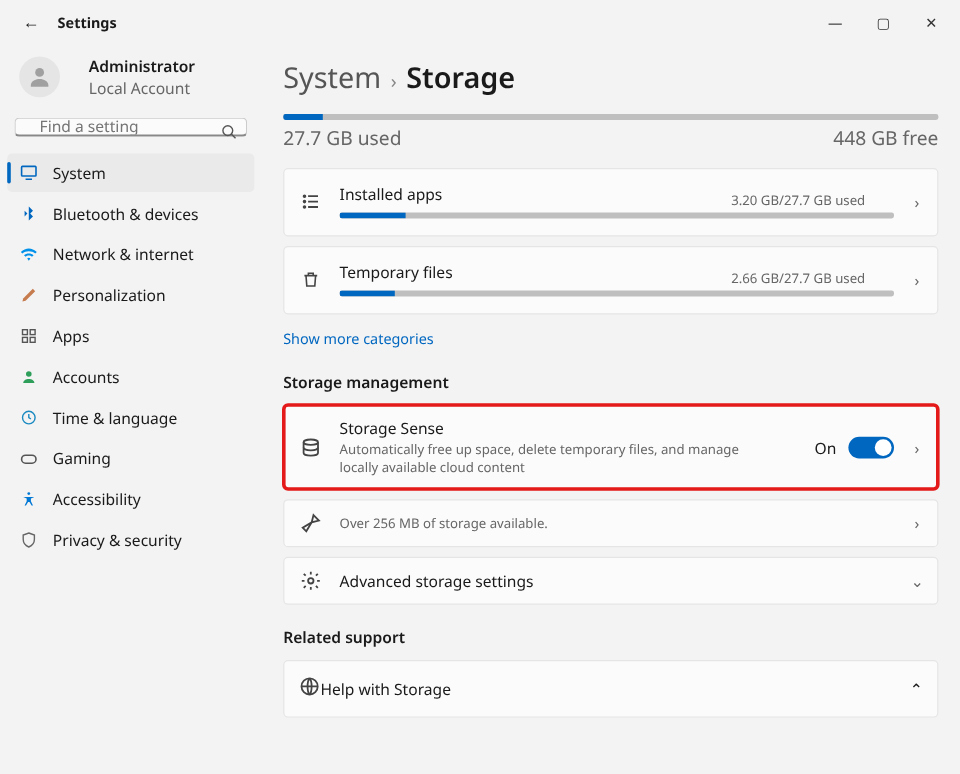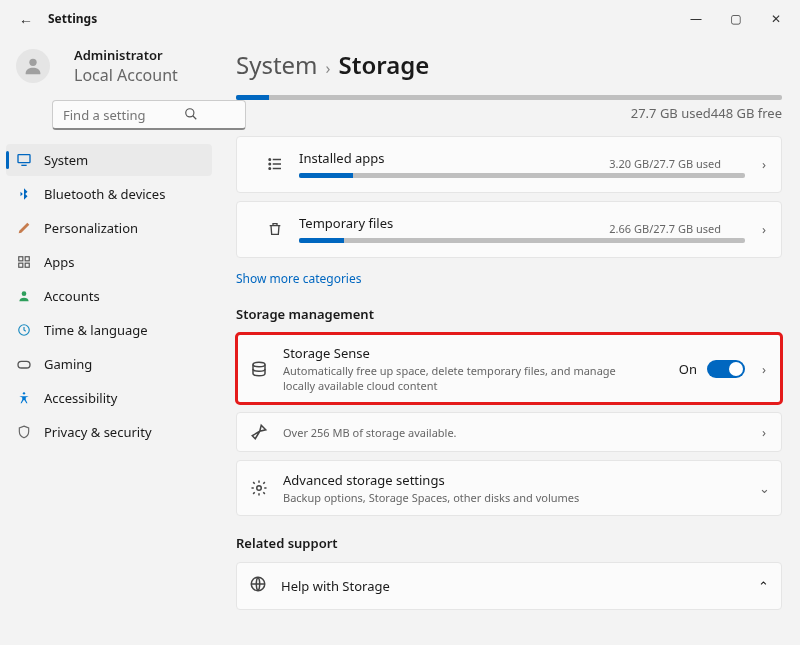--- a/index.html
+++ b/index.html
@@ -8,57 +8,57 @@
   .titlebar .back { width: 28px; text-align: center; font-size: 14px; }
   .titlebar .titlelabel { font-size: 12px; padding-left: 8px; flex: 1; font-weight: bold; }
   .winctl { display: flex; }
   .winctl span { width: 40px; text-align: center; font-size: 12px; color: #333; }
   .wrap { display: flex; height: calc(100% - 36px); }
   .sidebar { width: 218px; padding: 8px 6px 8px 6px; }
   .user { display: flex; align-items: center; gap: 24px; padding: 2px 6px 14px 10px; }
   .avatar { width: 34px; height: 34px; border-radius: 50%; background: #e5e5e5; display: flex; align-items: center; justify-content: center; }
   .avatar svg { width: 22px; height: 22px; fill: #a0a0a0; }
   .uname { font-size: 13px; font-weight: 600; }
-  .udesc { font-size: 16px; color: #666; }
+  .udesc { font-size: 13px; color: #666; }
   .searchwrap { position: relative; margin: 0 6px 14px 6px; }
-  .search { width: 100%; height: 30px; border: 1px solid #ccc; border-bottom: 2px solid #888; border-radius: 4px; background: #fbfbfb; padding: 0 30px 0 10px; font-size: 13px; color: #555; margin-left: 40px; }
+  .search { width: 100%; height: 16px; border: 1px solid #ccc; border-bottom: 2px solid #888; border-radius: 4px; background: #fbfbfb; padding: 0 30px 0 20px; font-size: 13px; color: #555; }
   .searchwrap .sicon { position: absolute; right: 8px; top: 7px; color: #555; }
   .nav { display: flex; flex-direction: column; gap: 2px; }
   .nav-item { display: flex; align-items: center; gap: 12px; height: 32px; padding: 0 10px; border-radius: 4px; position: relative; font-size: 13px; }
   .nav-item.active { background: #eaeaea; }
   .nav-item.active::before { content: ""; position: absolute; left: 0; top: 7px; bottom: 7px; width: 3px; background: #0067c0; border-radius: 2px; }
   .nav-item .icon { width: 16px; display: flex; align-items: center; justify-content: center; }
   .main { flex: 1; padding: 8px 18px 18px 18px; overflow-y: auto; }
   .crumb { display: flex; align-items: baseline; gap: 8px; font-size: 24px; margin: 4px 0 14px 0; }
   .crumb .root { color: #555; }
   .crumb .sep { color: #888; font-size: 16px; }
   .crumb .leaf { font-weight: 600; }
   .disktitle { font-size: 20px; font-weight: 600; margin-bottom: 8px; }
   .bar { height: 5px; background: #bfbfbf; border-radius: 2px; overflow: hidden; margin-bottom: 4px; }
   .bar .fill { height: 100%; background: #0067c0; }
-  .barlabels { display: flex; justify-content: flex-end; font-size: 13px; color: #666; margin-bottom: 14px; }
+  .barlabels { display: flex; justify-content: space-between; font-size: 16px; color: #666; margin-bottom: 14px; }
   .card { background: #fbfbfb; border: 1px solid #e5e5e5; border-radius: 4px; margin-bottom: 8px; display: flex; align-items: center; padding: 10px 12px; gap: 14px; }
   .card .cicon { width: 20px; display: flex; justify-content: center; color: #444; }
   .card .cbody { flex: 1; }
   .card .ctitle { font-size: 13px; }
   .card .cdesc { font-size: 11px; color: #666; margin-top: 1px; }
   .card .cbar { height: 5px; background: #bfbfbf; border-radius: 2px; margin-top: 6px; overflow: hidden; }
   .card .cbar .cfill { height: 100%; background: #0067c0; }
   .card .cright { font-size: 11px; color: #666; text-align: right; position: absolute; right: 60px; }
-  .categorycard { position: relative; padding: 12px 12px 14px 28px; }
+  .categorycard { position: relative; padding: 12px 12px 14px 12px; }
   .card .chev { color: #666; width: 10px; text-align: center; }
   .link { color: #0067c0; font-size: 12px; margin: 4px 0 18px 0; display: inline-block; }
   .section-heading { font-size: 13px; font-weight: 600; margin: 0 0 10px 0; }
   .highlighted { outline: 3px solid #e41a1a; outline-offset: -2px; }
   .toggle { width: 38px; height: 18px; border-radius: 9px; background: #0067c0; position: relative; }
   .toggle::after { content: ""; position: absolute; right: 2px; top: 2px; width: 14px; height: 14px; border-radius: 50%; background: #fff; }
   .toggle-row { display: flex; align-items: center; gap: 10px; margin-left: 36px; }
   .togglelabel { font-size: 13px; }
   .helpcard { background: #fbfbfb; border: 1px solid #e5e5e5; border-radius: 4px; padding: 12px; }
-  .helphead { display: flex; align-items: center; gap: 14px; }
+  .helphead { display: flex; align-items: center; gap: 0; }
 </style>
 </head>
 <body>
 
 <div class="titlebar">
   <span class="back">←</span>
   <span class="titlelabel">Settings</span>
   <div class="winctl">
     <span>—</span>
     <span>▢</span>
@@ -102,20 +102,28 @@
       <div class="nav-item">
         <span class="icon">
             <svg width="14" height="14" viewBox="0 0 24 24" fill="#0067c0">
               <path d="M12 2l6 6-4 4 4 4-6 6V2z M6 8l4 4-4 4"></path>
             </svg>
           </span>
         <span>Bluetooth &amp; devices</span>
       </div>
       <div class="nav-item">
         <span class="icon">
+            <svg width="16" height="16" viewBox="0 0 24 24" fill="#0091ea">
+              <path d="M12 20l-2-3c1-1 3-1 4 0zM6 13c3-3 9-3 12 0l-2 2c-2-2-6-2-8 0zM2 9c6-6 14-6 20 0l-2 2c-4-4-12-4-16 0z"></path>
+            </svg>
+          </span>
+        <span>Network &amp; internet</span>
+      </div>
+      <div class="nav-item">
+        <span class="icon">
             <svg width="16" height="16" viewBox="0 0 24 24" fill="#c67c4e">
               <path d="M4 20l4-1 12-12-3-3L5 16z"></path>
             </svg>
           </span>
         <span>Personalization</span>
       </div>
       <div class="nav-item">
         <span class="icon">
             <svg width="14" height="14" viewBox="0 0 24 24" fill="none" stroke="#555" stroke-width="2">
               <rect x="3" y="3" width="7" height="7"></rect>
@@ -261,21 +269,20 @@
 
     <div class="card">
       <span class="cicon">
           <svg width="18" height="18" viewBox="0 0 24 24" fill="none" stroke="#444" stroke-width="2">
             <circle cx="12" cy="12" r="3"></circle>
             <path d="M12 2v3M12 19v3M4.2 4.2l2.1 2.1M17.7 17.7l2.1 2.1M2 12h3M19 12h3M4.2 19.8l2.1-2.1M17.7 6.3l2.1-2.1"></path>
           </svg>
         </span>
       <div class="cbody">
         <div class="ctitle">Advanced storage settings</div>
-        <div class="cdesc">Backup options, Storage Spaces, other disks and volumes</div>
       </div>
       <span class="chev">⌄</span>
     </div>
 
     <div class="section-heading" style="margin-top:18px;">Related support</div>
 
     <div class="helpcard">
       <div class="helphead">
         <span class="cicon"><svg width="18" height="18" viewBox="0 0 24 24" fill="none" stroke="#444" stroke-width="2">
               <circle cx="12" cy="12" r="9"></circle>

